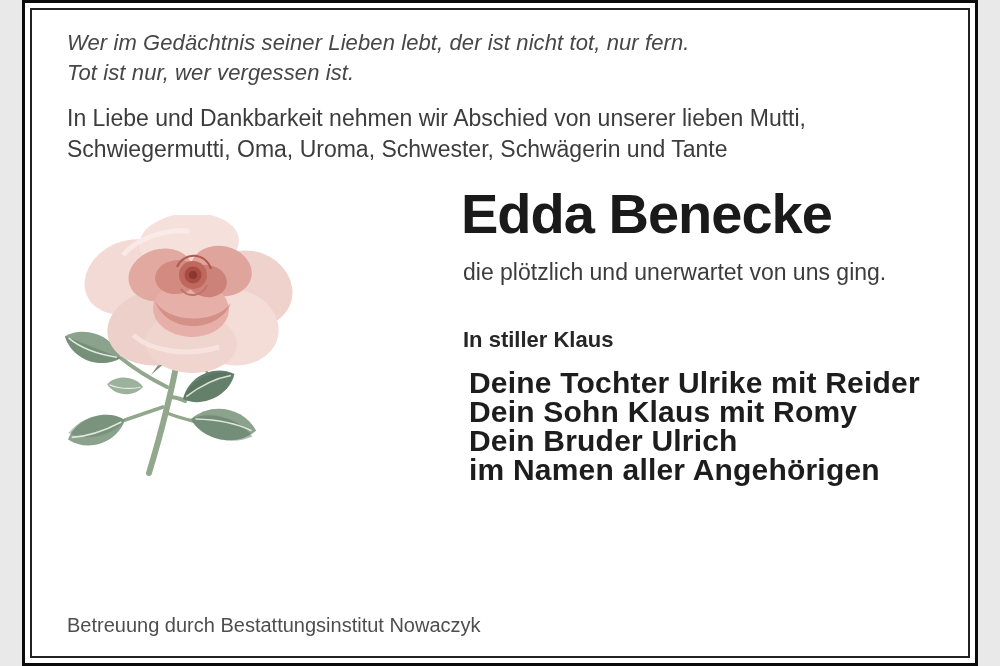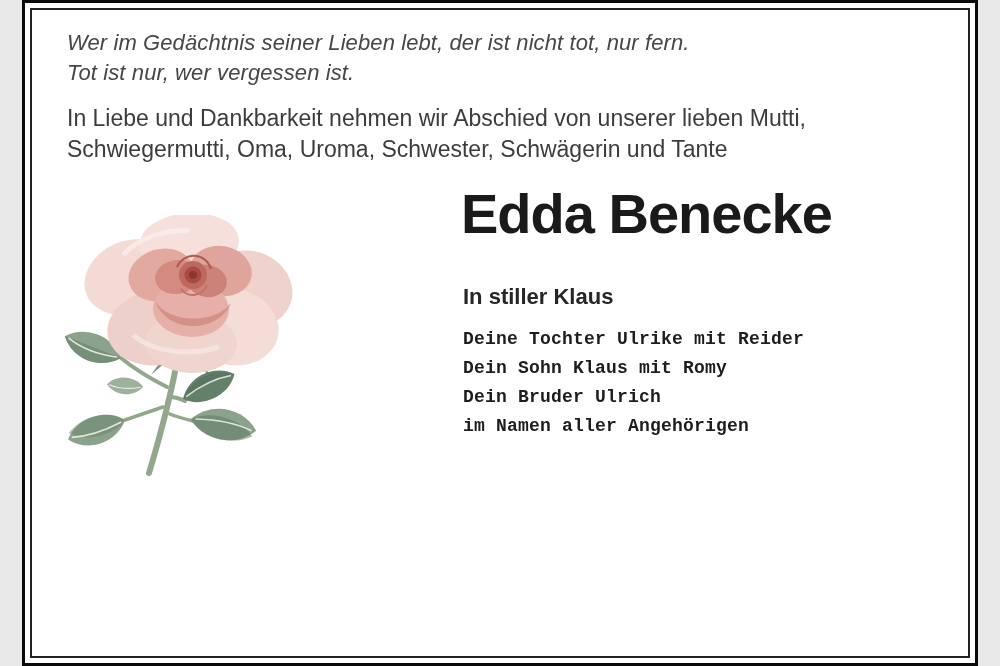--- a/index.html
+++ b/index.html
@@ -49,23 +49,23 @@
   .farewell{
     margin-top:16px;margin-left:2px;
     font-size:23px;color:#3c3c3c;
     white-space:nowrap;
   }
   .trauer-heading{
     margin-top:41px;margin-left:2px;
     font-size:22px;font-weight:bold;color:#262626;
   }
   .mourners{
-    margin-top:15px;margin-left:2px;
-    font-size:18px;font-weight:bold;color:#1d1d1d;
-    line-height:29px;letter-spacing:0.2px;font-family:Liberation Mono, monospace;
+    margin-top:15px;margin-left:8px;
+    font-size:30px;font-weight:bold;color:#1d1d1d;
+    line-height:29px;letter-spacing:0.2px;
   }
   .funeral{
     left:42px;top:545px;width:920px;
     font-size:23px;line-height:31px;
     color:#3c3c3c;
   }
   .care-note{
     left:42px;top:611px;width:700px;
     font-size:20px;color:#4e4e4e;
   }
@@ -142,22 +142,24 @@
       <circle cx="130" cy="60" r="4" fill="#8c362f"></circle>
       <path d="M114 52 A18 18 0 0 1 148 54" fill="none" stroke="#b25a50" stroke-width="2"></path>
       <path d="M118 74 A15 15 0 0 0 144 70" fill="none" stroke="#c47066" stroke-width="2"></path>
       <path d="M60 40 C74 24 100 14 126 16" fill="none" stroke="#fbeeeb" stroke-width="5" opacity="0.8"></path>
       <path d="M70 120 C88 136 124 142 156 132" fill="none" stroke="#f9e9e5" stroke-width="5" opacity="0.7"></path>
     </svg>
   </div>
 
   <div class="abs right-col">
     <div class="deceased-name">Edda Benecke</div>
+    <div class="farewell">die plötzlich und unerwartet von uns ging.</div>
     <div class="trauer-heading">In stiller Klaus</div>
     <div class="mourners">
       <div>Deine Tochter Ulrike mit Reider</div>
       <div>Dein Sohn Klaus mit Romy</div>
       <div>Dein Bruder Ulrich</div>
       <div>im Namen aller Angehörigen</div>
     </div>
   </div>
 
+  <div class="abs care-note">Betreuung durch Bestattungsinstitut Nowaczyk</div>
 </div>
 
 </body></html>

